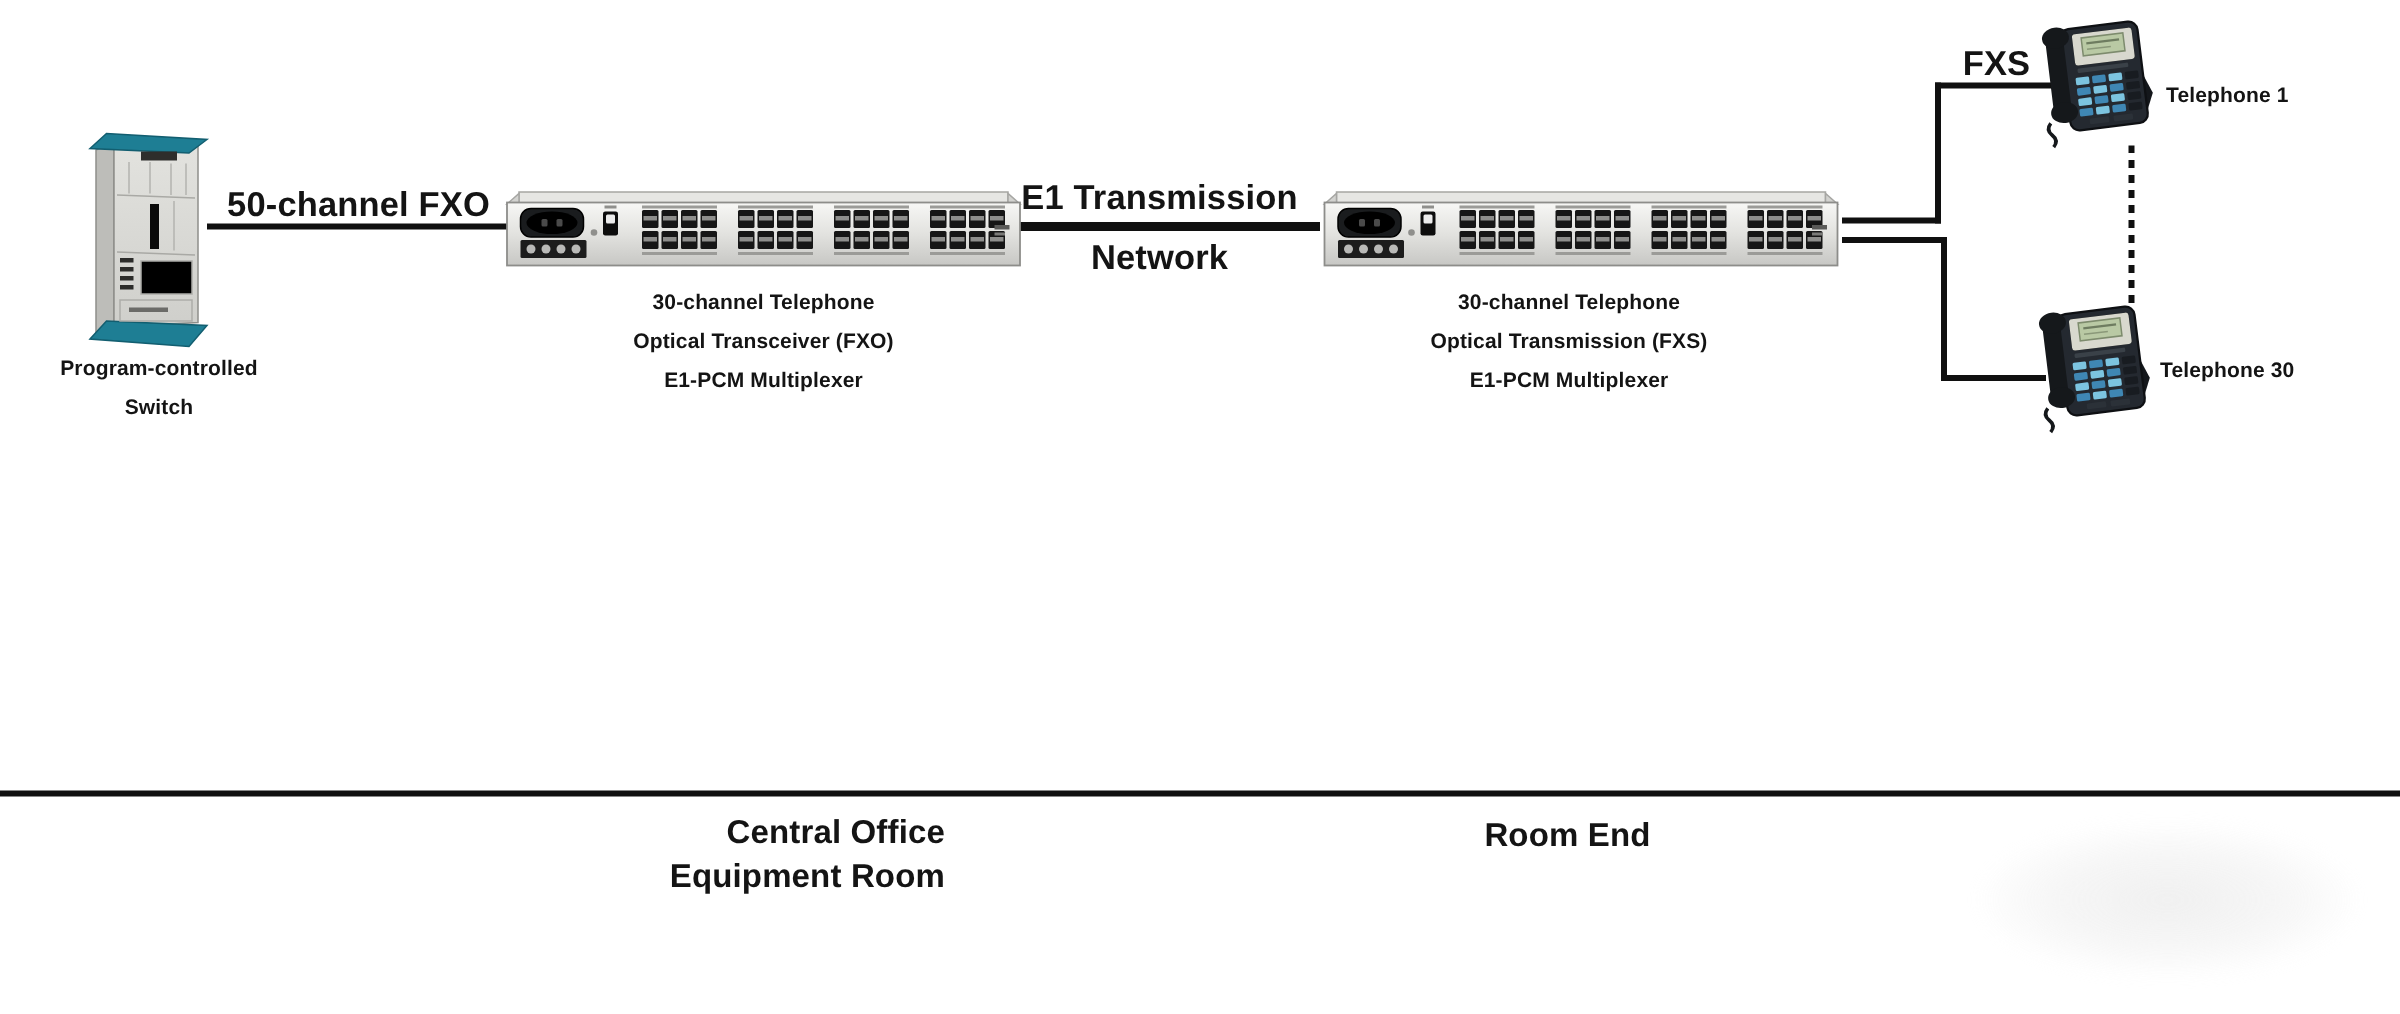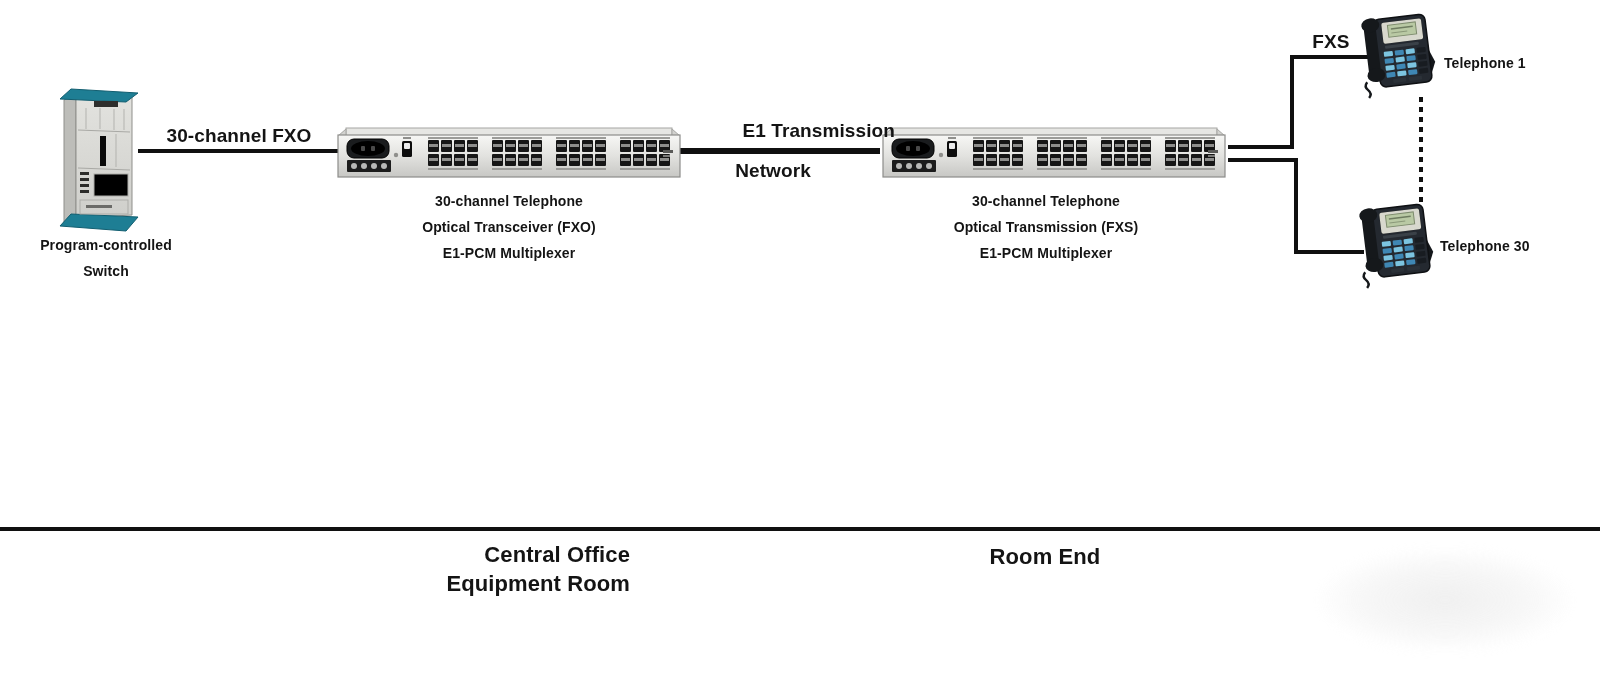--- a/index.html
+++ b/index.html
@@ -12,21 +12,21 @@
   .dotted-v{
     position:absolute;width:4px;
     background:repeating-linear-gradient(180deg,#101010 0 5px,transparent 5px 10px);
   }
   .lbl{
     position:absolute;font-weight:700;color:#141414;letter-spacing:0.1px;
     white-space:nowrap;
   }
   .lbl.center{text-align:center;}
   .node-label{font-size:14px;line-height:26px;}
-  .link-label{font-size:19px;line-height:24px;}
+  .link-label{font-size:23px;line-height:24px;}
   .zone-label{font-size:22px;line-height:29px;}
   .smudge{
     position:absolute;left:1320px;top:550px;width:250px;height:100px;border-radius:50%;
     background:radial-gradient(ellipse at center,#ececec 0%,rgba(236,236,236,0.55) 45%,rgba(255,255,255,0) 75%);
     filter:blur(6px);opacity:0.8;
   }
   svg{display:block;}
 </style>
 </head>
 <body>
@@ -203,29 +203,29 @@
 
   <svg class="abs" style="left:1348px;top:198px;" width="100" height="92">
       <use href="#phone"></use>
     </svg>
 
   <div class="lbl node-label center" style="left:8px;top:232px;width:196px;">
     <div>Program-controlled</div>
     <div>Switch</div>
   </div>
 
-  <div class="lbl link-label center" style="left:140px;top:124px;width:198px;">30-channel FXO</div>
+  <div class="lbl link-label center" style="left:140px;top:124px;width:198px;">50-channel FXO</div>
 
   <div class="lbl node-label center" style="left:336px;top:188px;width:346px;">
     <div>30-channel Telephone</div>
     <div>Optical Transceiver (FXO)</div>
     <div>E1-PCM Multiplexer</div>
   </div>
 
-  <div class="lbl link-label center" style="left:695px;top:119px;width:200px;text-align:right;">E1 Transmission</div>
+  <div class="lbl link-label center" style="left:673px;top:119px;width:200px;">E1 Transmission</div>
   <div class="lbl link-label center" style="left:673px;top:159px;width:200px;">Network</div>
 
   <div class="lbl node-label center" style="left:870px;top:188px;width:352px;">
     <div>30-channel Telephone</div>
     <div>Optical Transmission (FXS)</div>
     <div>E1-PCM Multiplexer</div>
   </div>
 
   <div class="lbl link-label center" style="left:1300px;top:30px;width:62px;">FXS</div>
 

